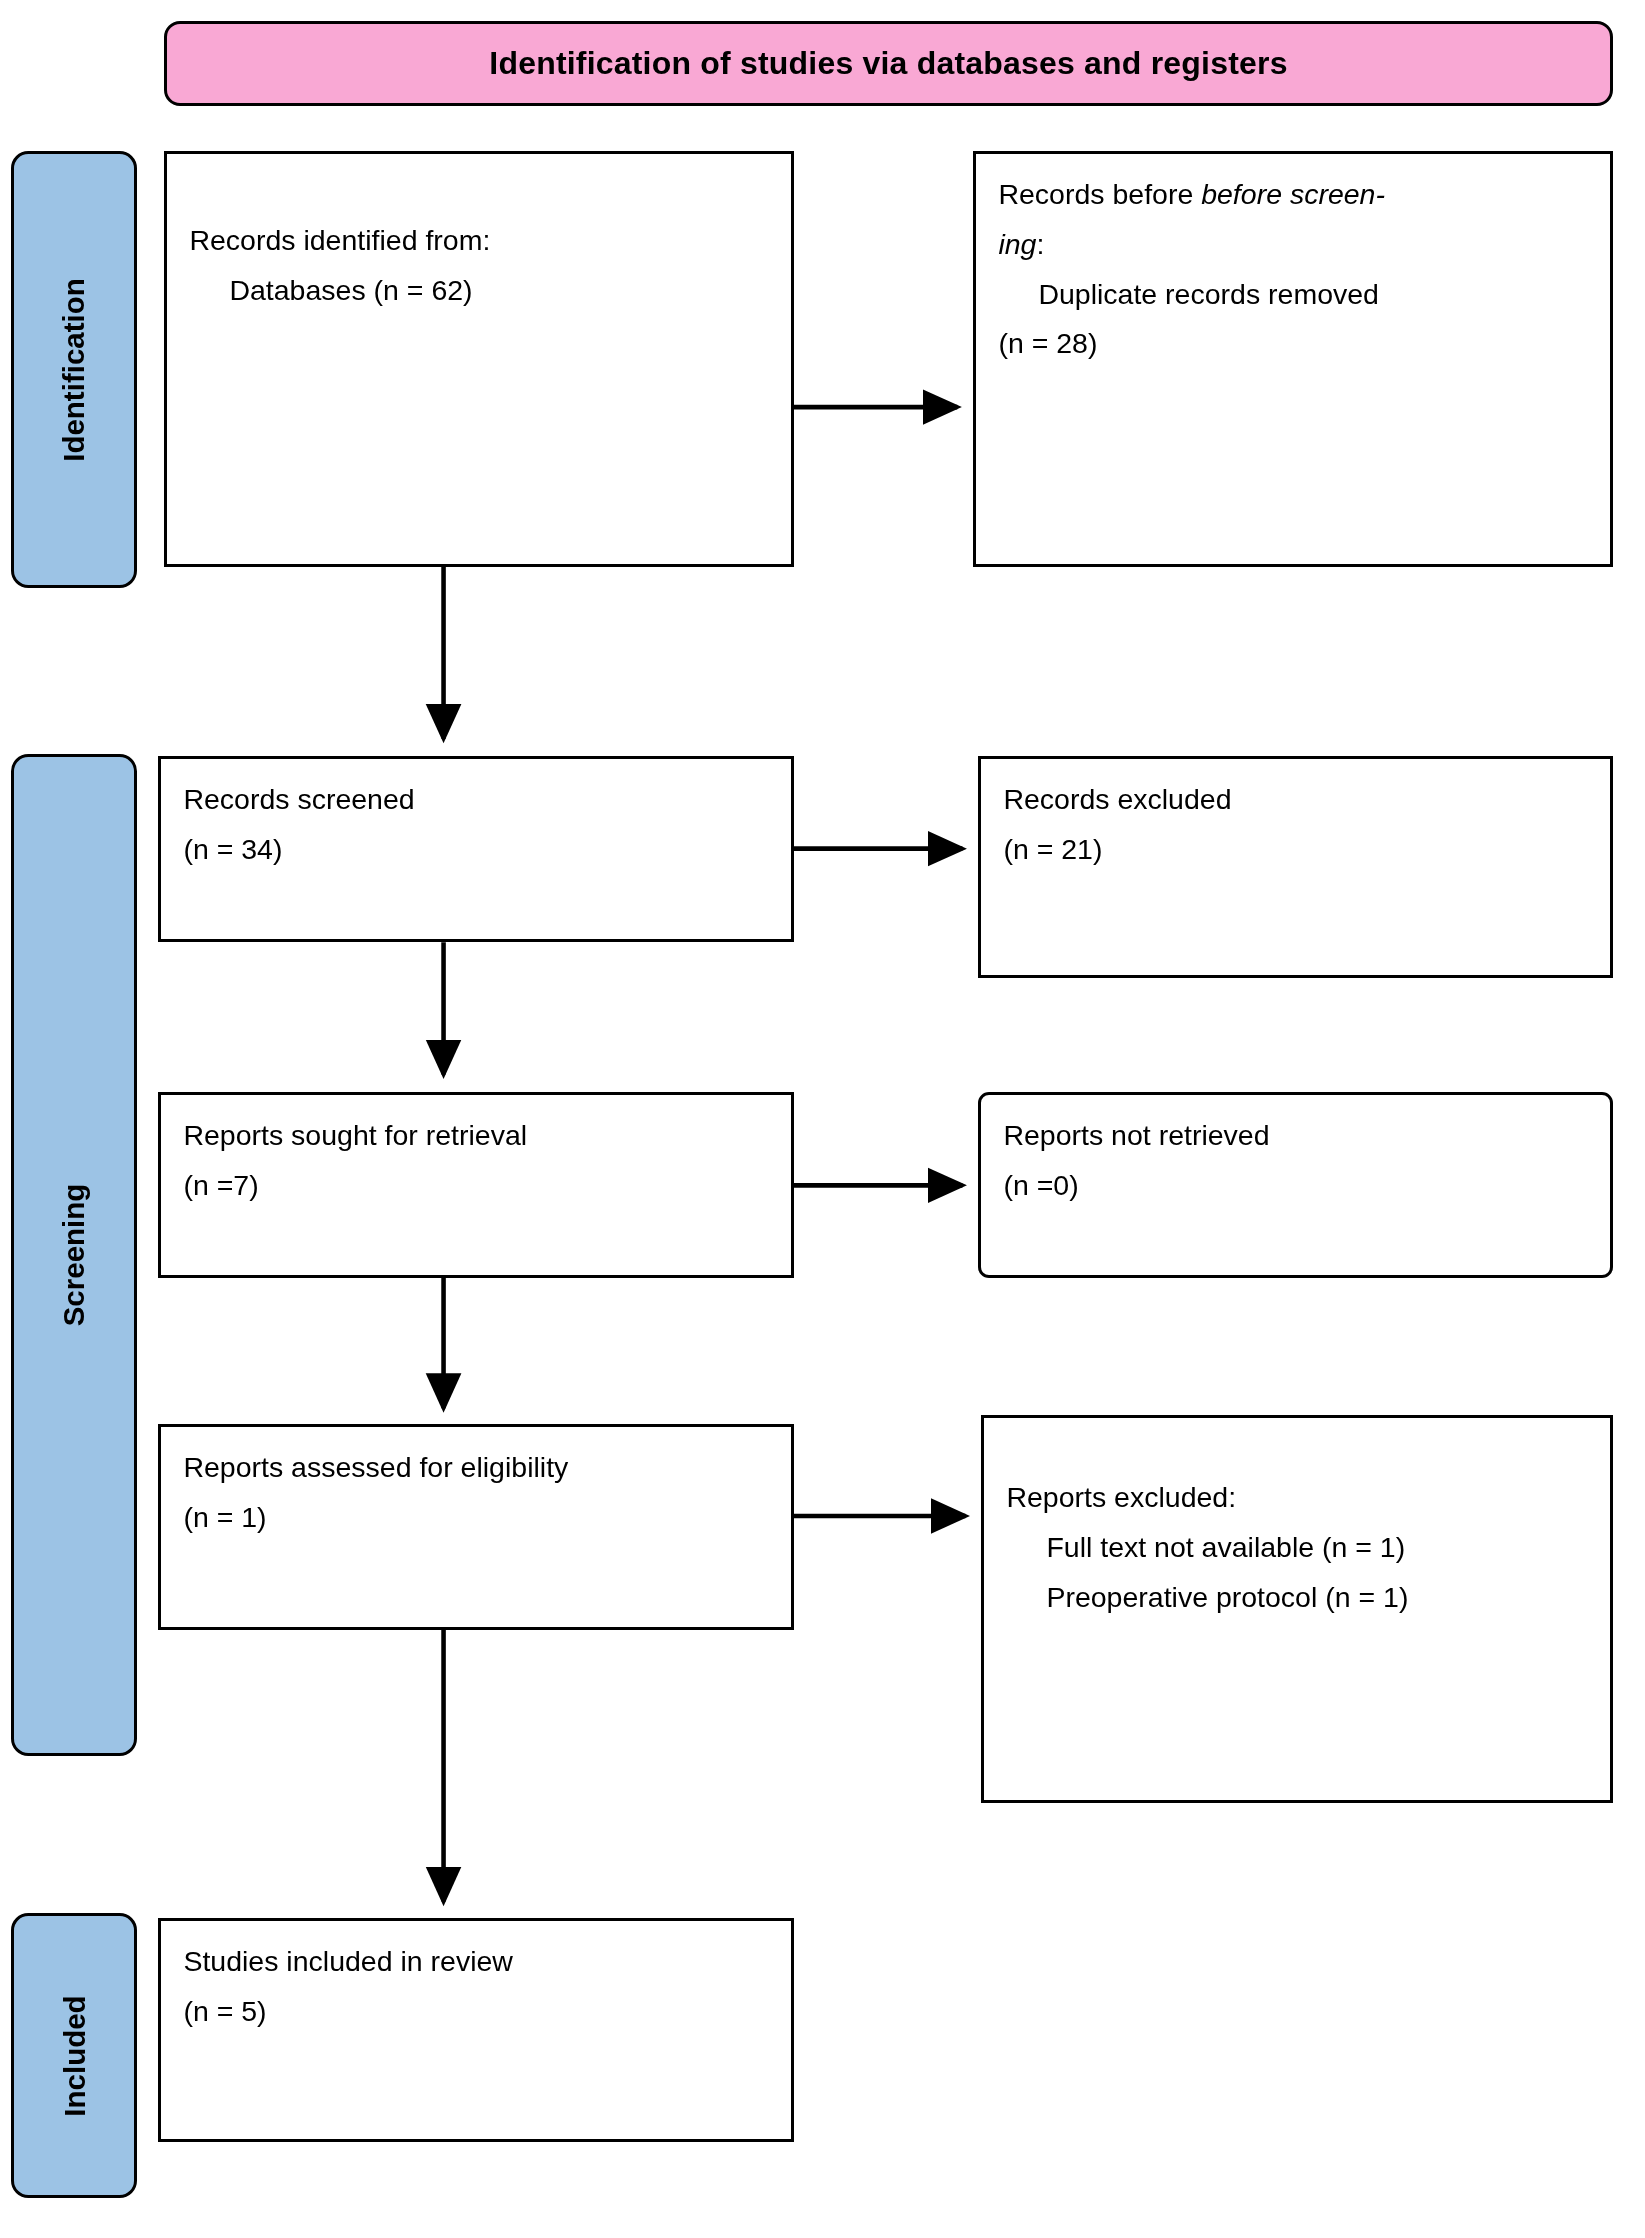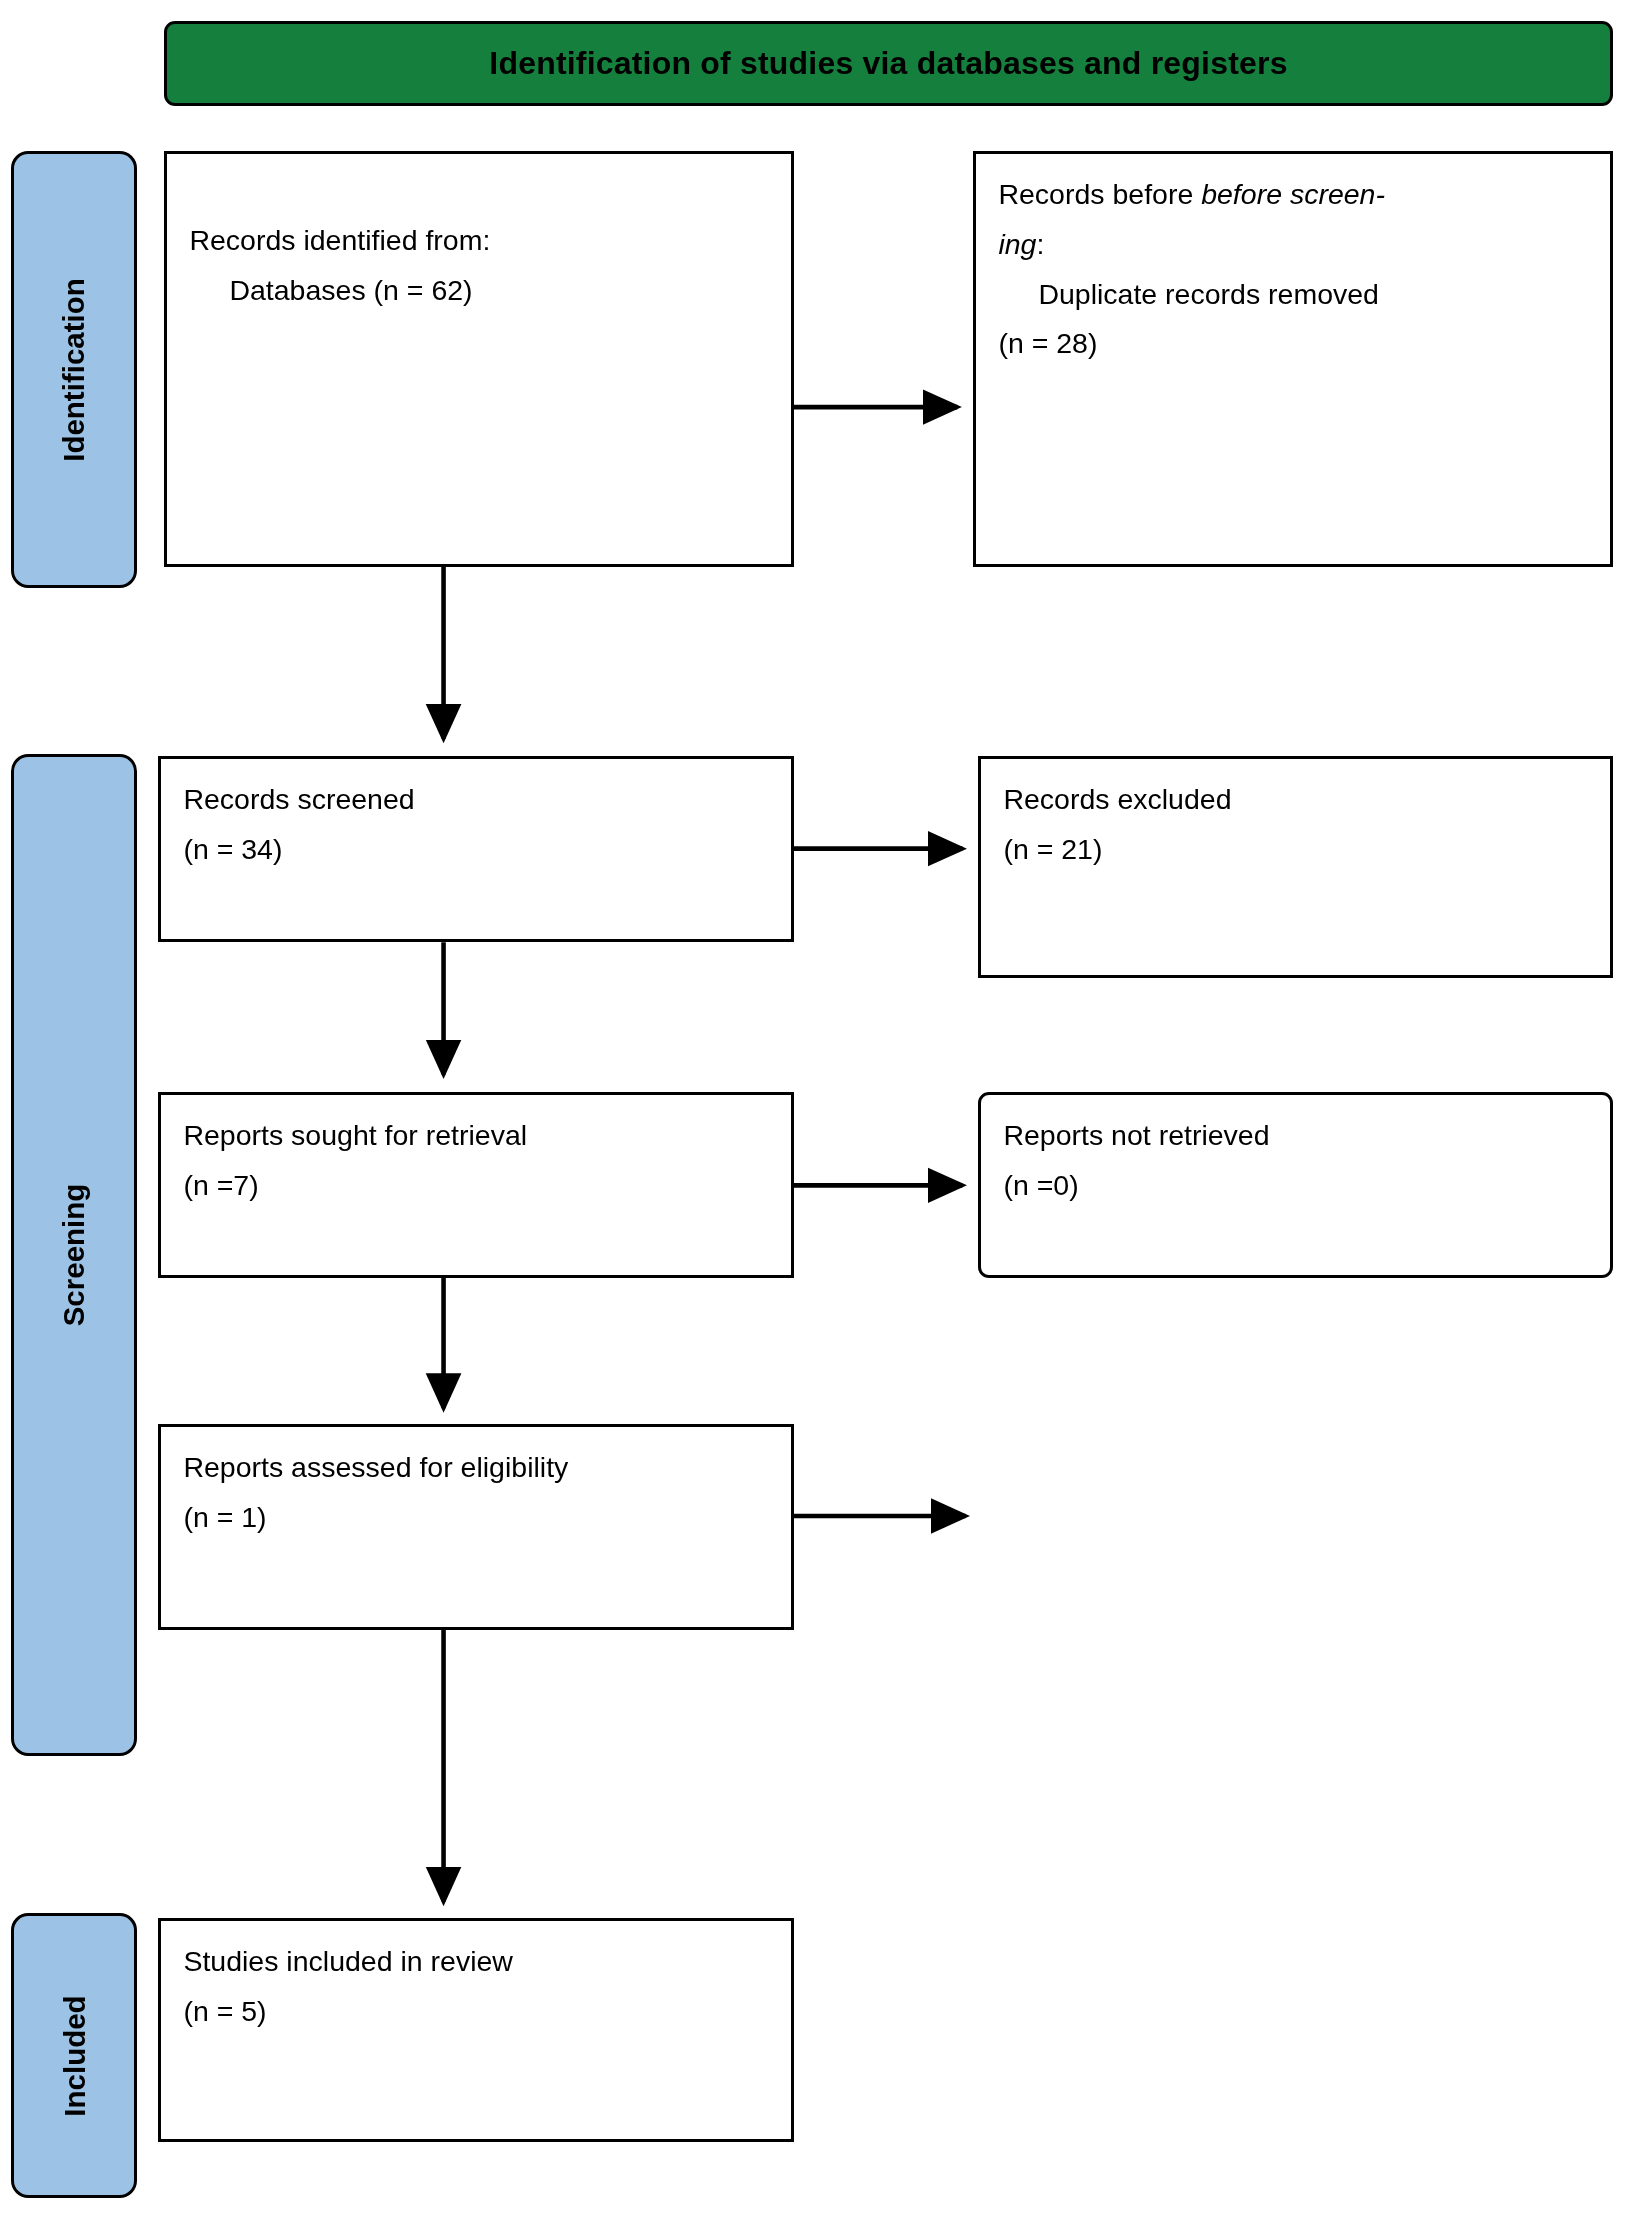--- a/index.html
+++ b/index.html
@@ -23,23 +23,23 @@
     height: 2239px;
   }
 
   
   .banner {
     position: absolute;
     left: 164px;
     top: 21.4px;
     width: 1449px;
     height: 85px;
-    background: #15803d;
+    background: #f9a8d4;
     border: 3.1px solid #000000;
-    border-radius: 11px;
+    border-radius: 16px;
     box-sizing: border-box;
     display: flex;
     align-items: center;
     justify-content: center;
     font-size: 32px;
     font-weight: bold;
     color: #000000;
     letter-spacing: 0.2px;
   }
 
@@ -175,20 +175,25 @@
   <div class="box b-notretrieved">
     <p>Reports not retrieved</p>
     <p>(n =0)</p>
   </div>
 
   <div class="box b-assessed">
     <p>Reports assessed for eligibility</p>
     <p>(n = 1)</p>
   </div>
 
+  <div class="box b-reportsexcluded">
+    <p style="margin-top:39px">Reports excluded:</p>
+    <p class="indent">Full text not available (n = 1)</p>
+    <p class="indent">Preoperative protocol (n = 1)</p>
+  </div>
 
   <div class="box b-included">
     <p>Studies included in review</p>
     <p>(n = 5)</p>
   </div>
 
 </div>
 
 
 </body></html>

